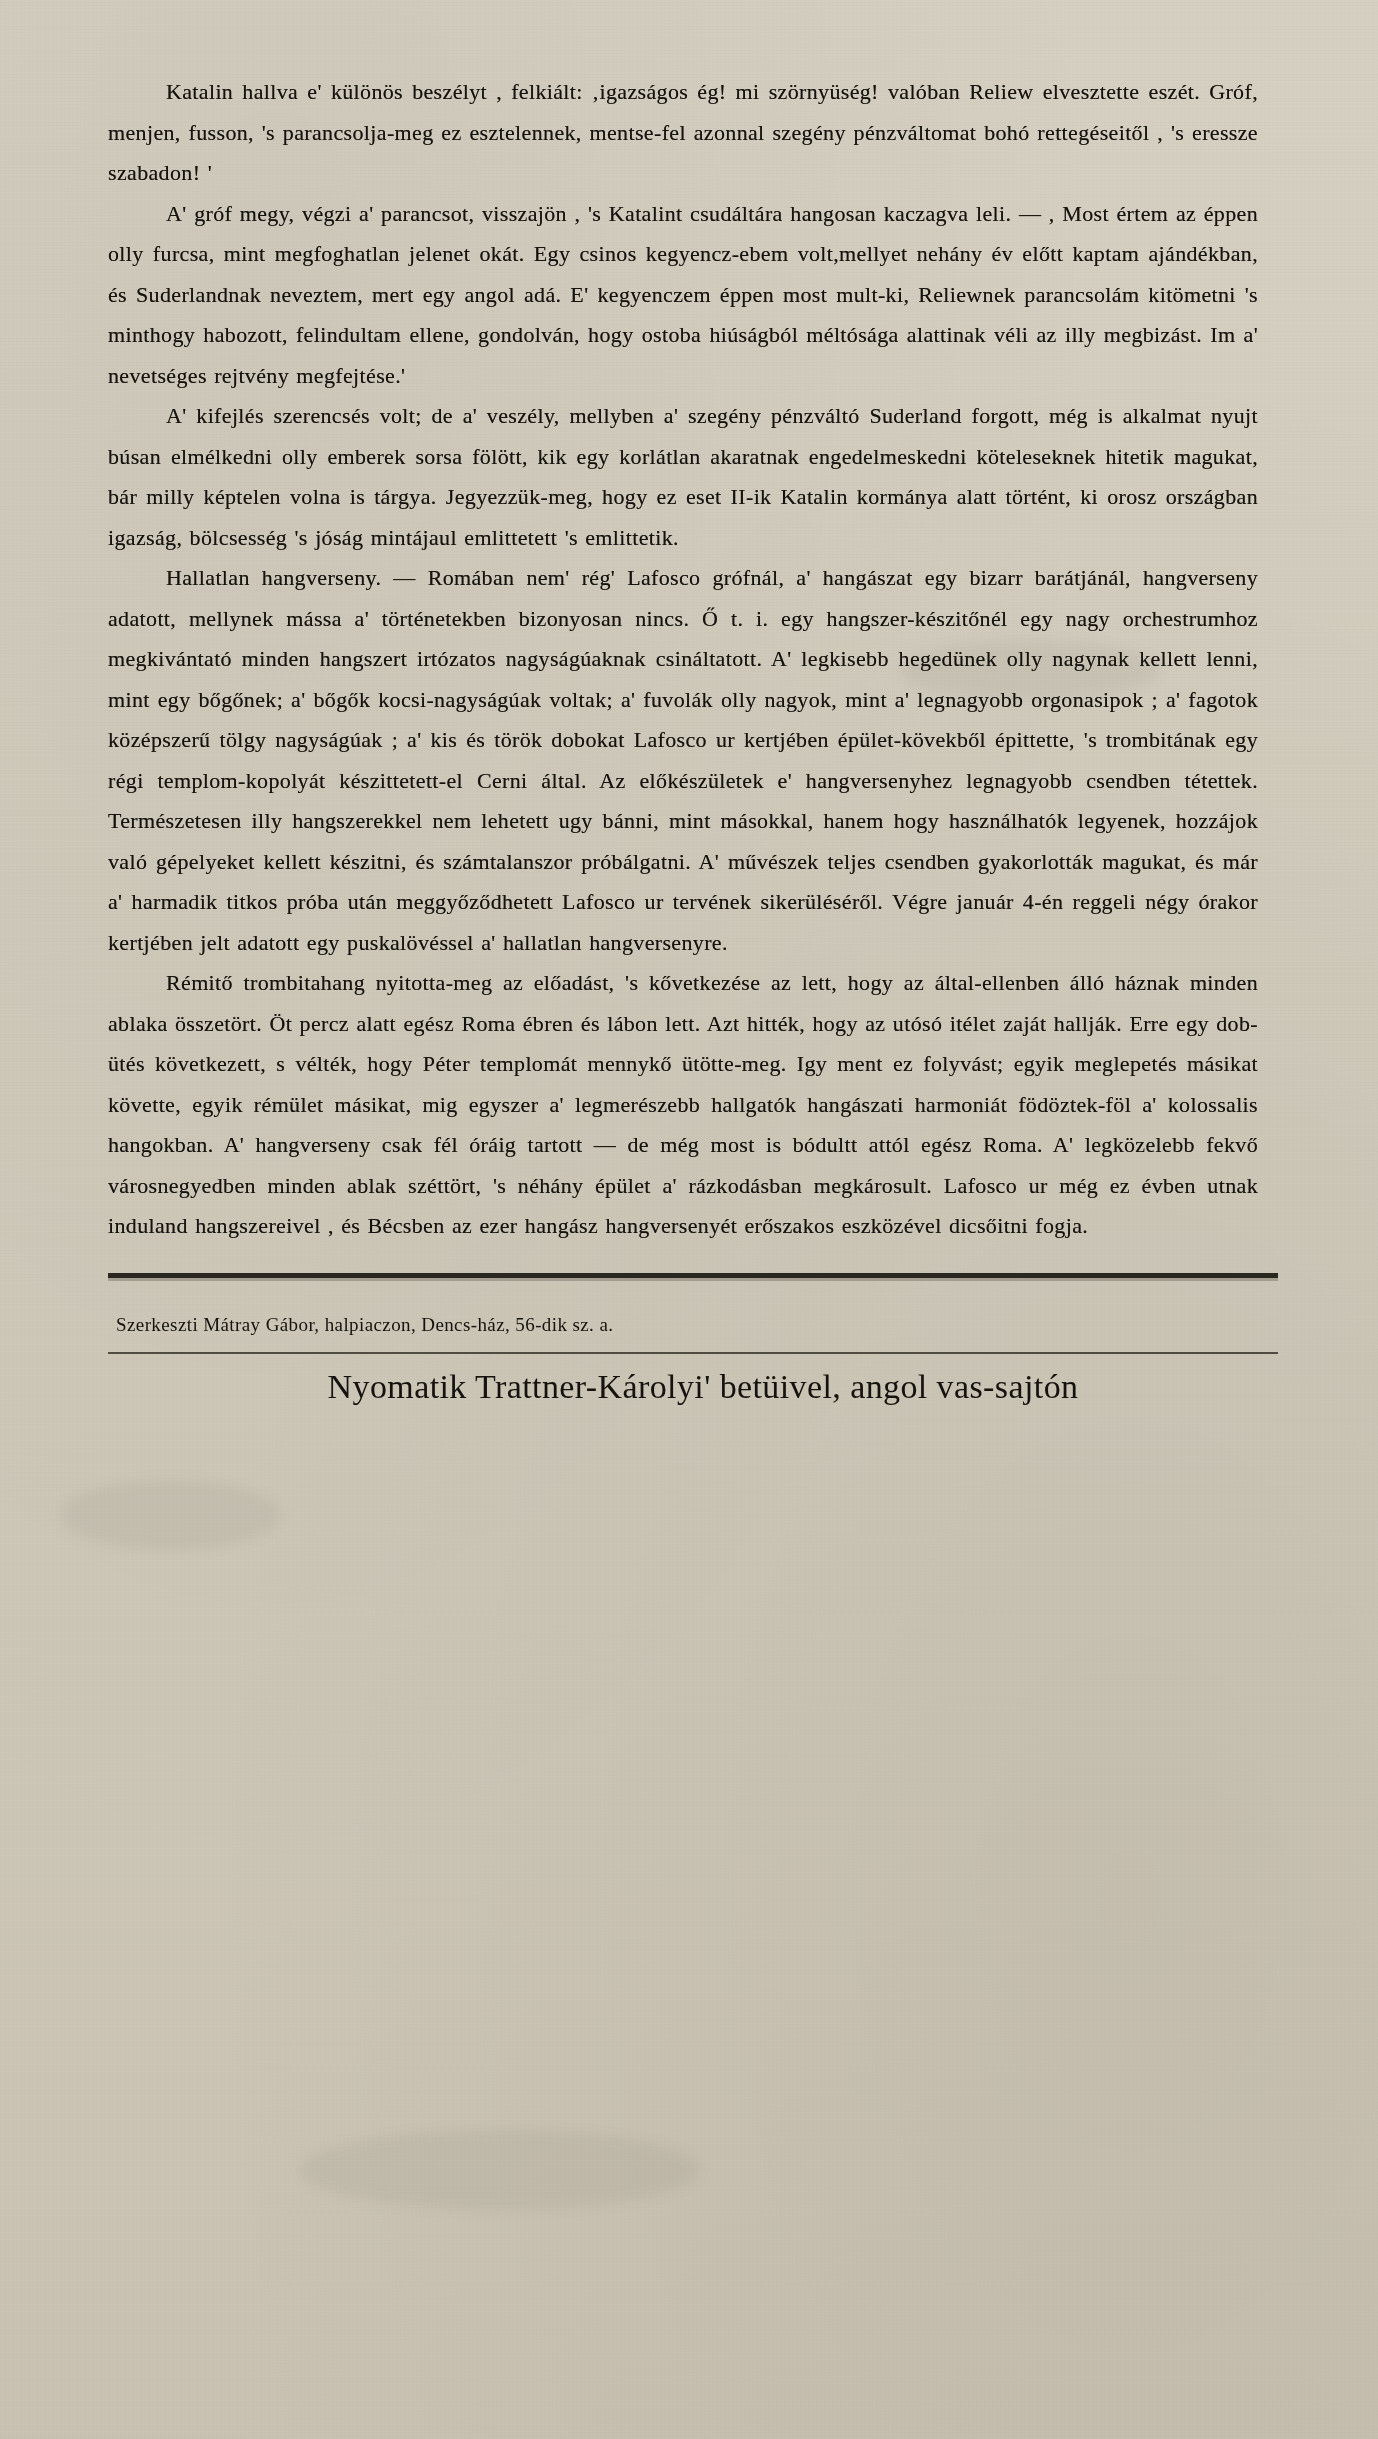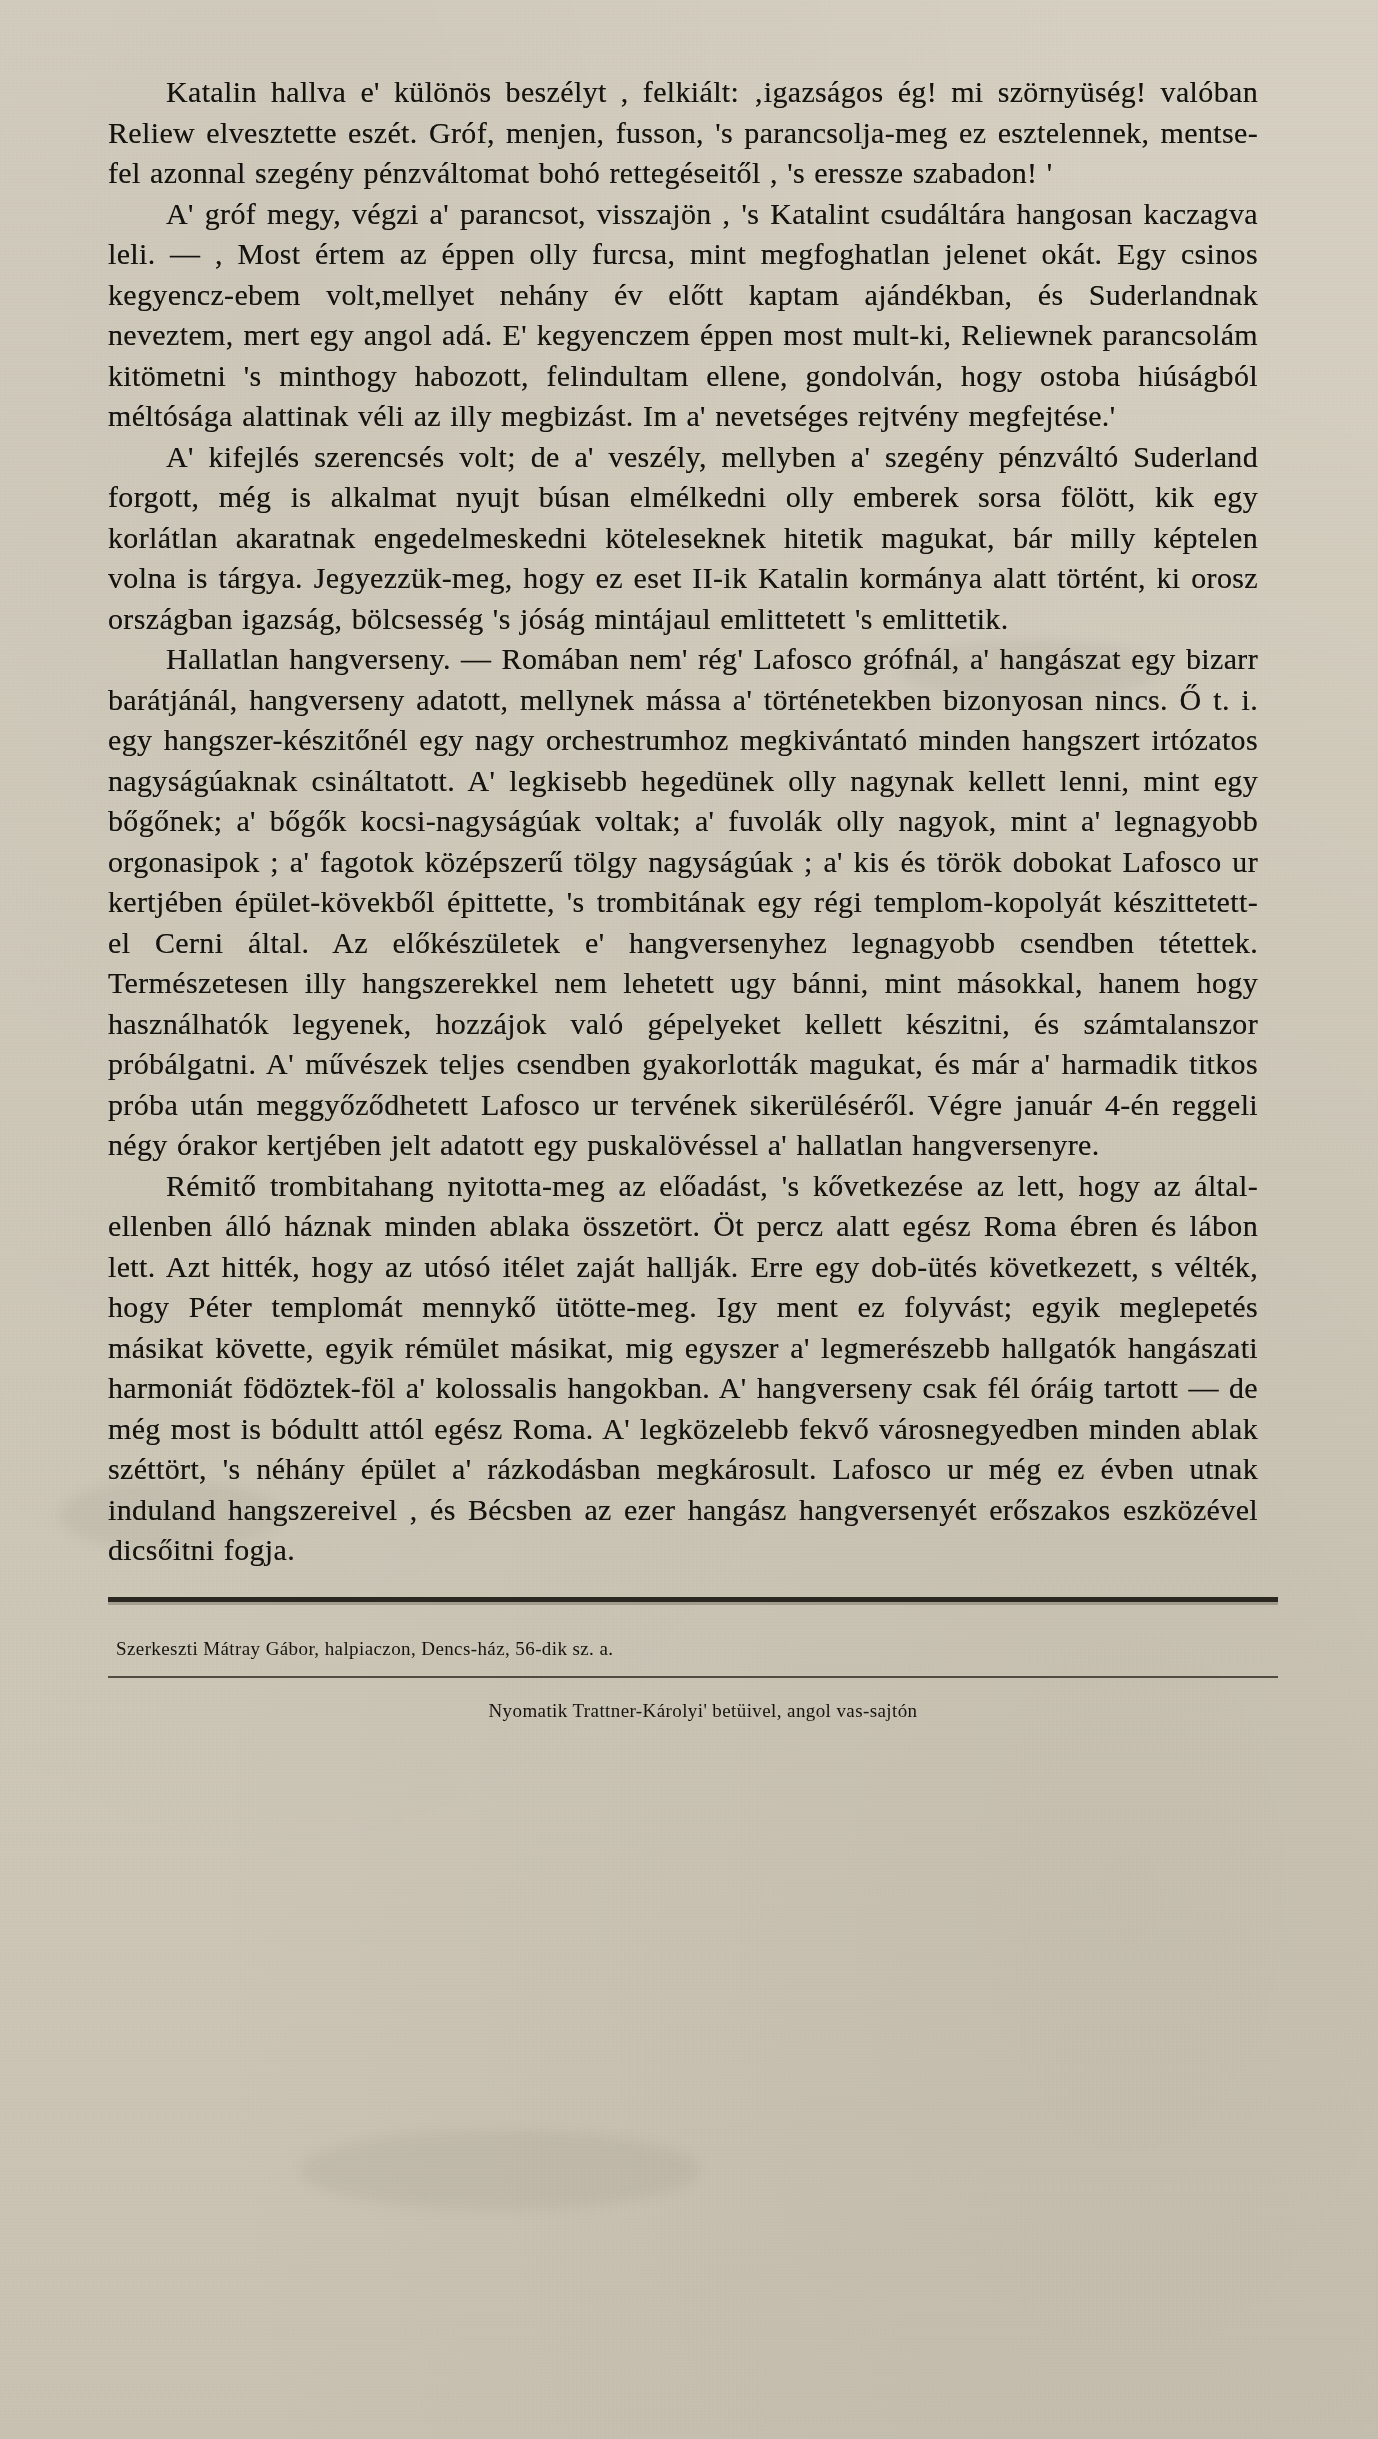--- a/index.html
+++ b/index.html
@@ -44,21 +44,21 @@
     margin-bottom: 34px;
   }
   .body-col {
     width: 1150px;
     color: #15130f;
   }
   p.para {
     margin: 0;
     text-align: justify;
     text-indent: 58px;
-    font-size: 30px;
+    font-size: 22px;
     line-height: 40.5px;
     letter-spacing: 0.35px;
     word-spacing: 1.5px;
     color: #15130f;
     text-shadow: 0 0 0.6px rgba(20,18,14,0.55);
   }
   p.para + p.para {
     margin-top: 0px;
   }
   .signature {
@@ -84,21 +84,21 @@
     padding-left: 8px;
   }
   .rule-thin {
     margin: 16px 0 0 0;
     height: 2px;
     background: #3b362d;
     opacity: 0.85;
   }
   .imprint {
     margin-top: 14px;
-    font-size: 19px;
+    font-size: 34px;
     letter-spacing: 0.4px;
     text-align: center;
     color: #15130f;
     line-height: 38px;
     padding-left: 20px;
   }
   .smudge {
     position: absolute;
     border-radius: 50%;
     background: rgba(90,82,68,0.07);

